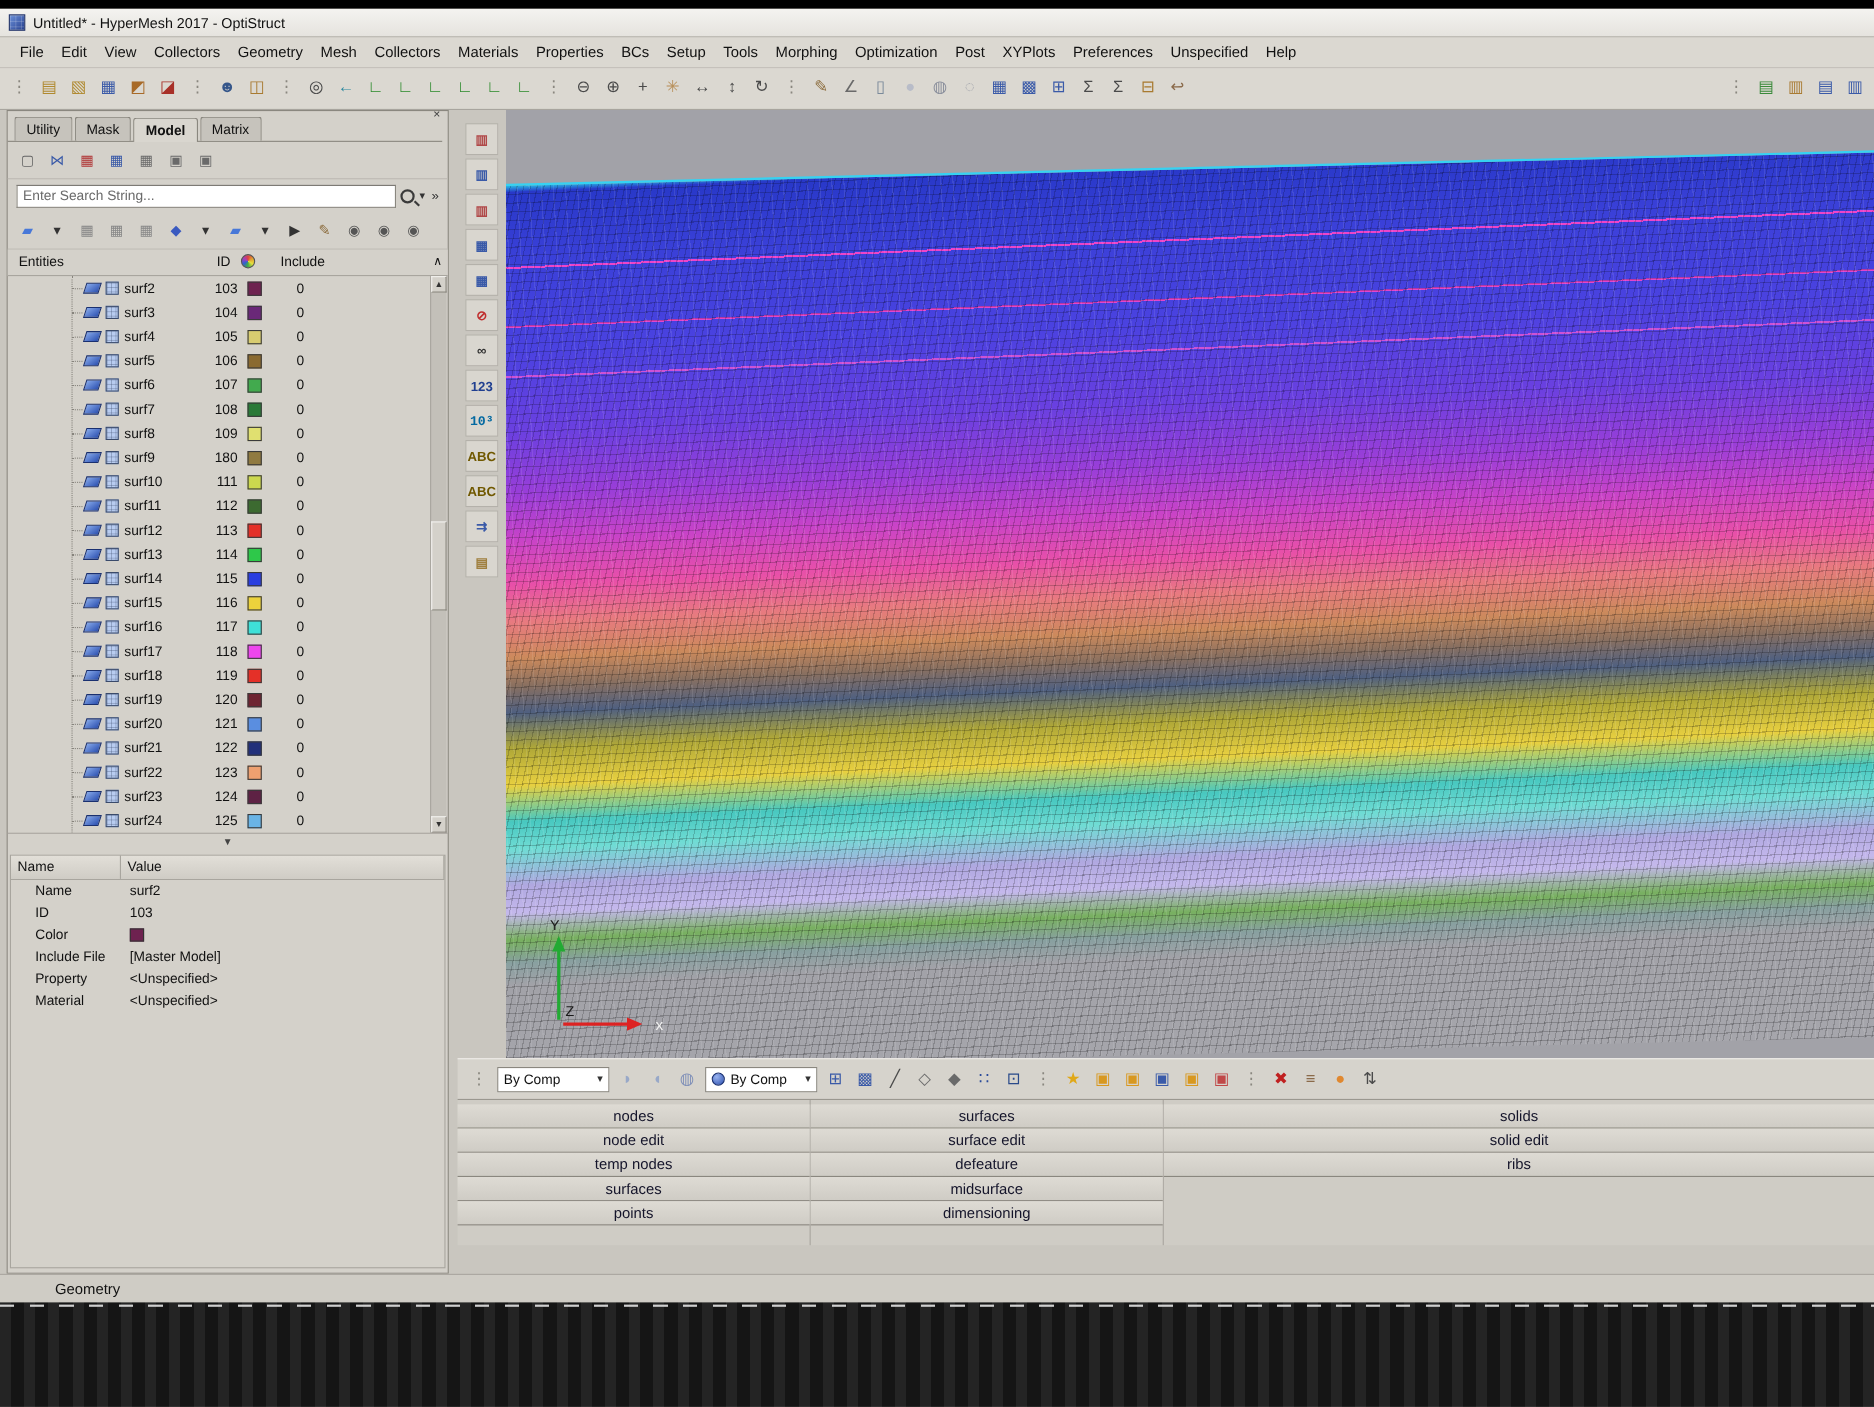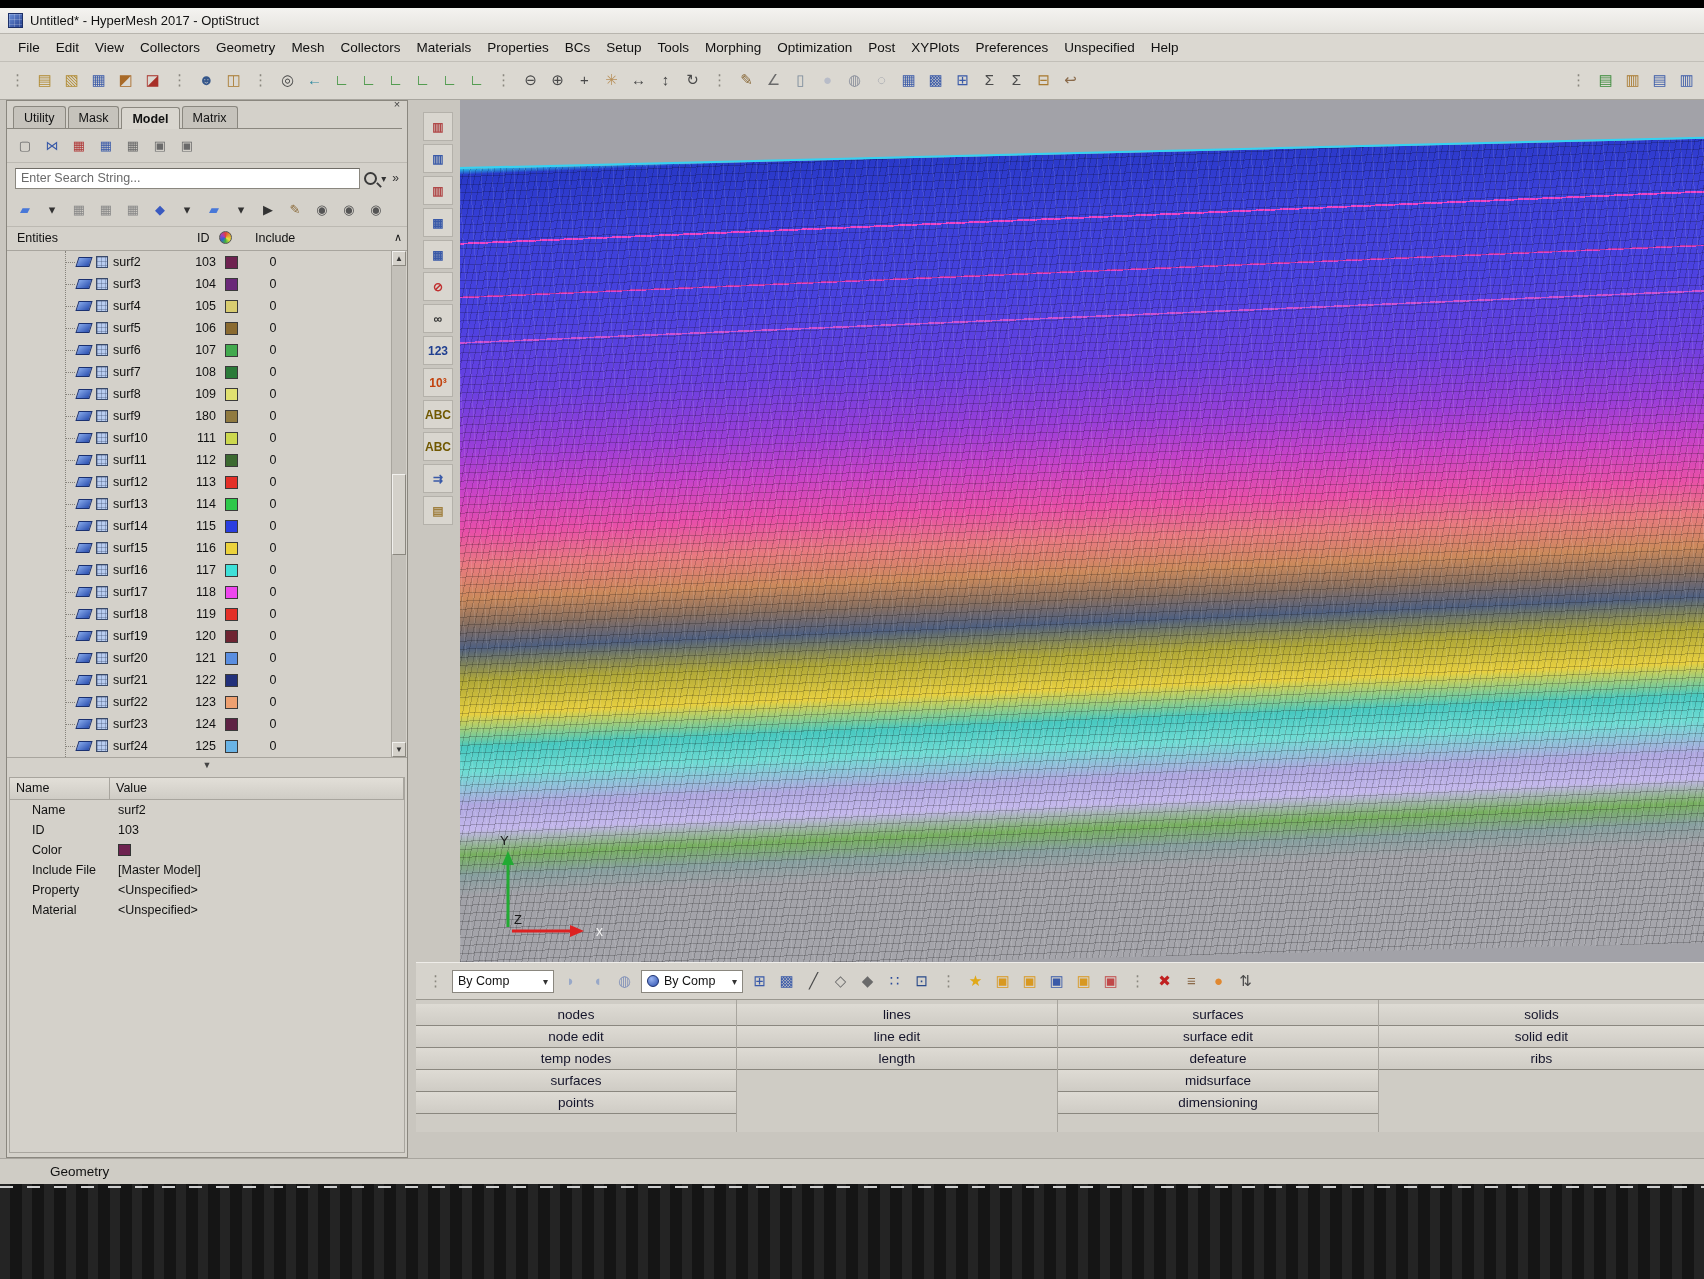--- a/index.html
+++ b/index.html
@@ -455,21 +455,21 @@
 <div class="vclose">×</div>
 <div class="vtoolbar">
     <span class="vi" style="color: rgb(176, 72, 72);">▥</span>
     <span class="vi" style="color: rgb(58, 90, 168);">▥</span>
     <span class="vi" style="color: rgb(176, 72, 72);">▥</span>
     <span class="vi" style="color: rgb(58, 90, 168);">▦</span>
     <span class="vi" style="color: rgb(58, 90, 168);">▦</span>
     <span class="vi" style="color: rgb(192, 48, 48);">⊘</span>
     <span class="vi" style="color: rgb(48, 48, 48);">∞</span>
     <span class="vi" style="color: rgb(32, 63, 144);">123</span>
-    <span class="vi" style="color: #c2410c;">10³</span>
+    <span class="vi" style="color: #0369a1; font-family: Liberation Mono, monospace;">10³</span>
     <span class="vi" style="color: rgb(112, 88, 0);">ABC</span>
     <span class="vi" style="color: rgb(112, 88, 0);">ABC</span>
     <span class="vi" style="color: rgb(58, 90, 168);">⇉</span>
     <span class="vi" style="color: rgb(160, 128, 64);">▤</span>
   </div>
 
 <div class="viewport">
   <div class="model" style="border-top-color: rgb(53, 210, 242); background-image: repeating-linear-gradient(103deg, rgba(0, 0, 0, 0.18) 0px, rgba(0, 0, 0, 0.18) 1px, transparent 1px, transparent 6px), repeating-linear-gradient(88deg, rgba(255, 255, 255, 0.09) 0px, rgba(255, 255, 255, 0.09) 1px, transparent 1px, transparent 11px), repeating-linear-gradient(179deg, rgba(0, 0, 0, 0.2) 0px, rgba(0, 0, 0, 0.2) 1px, transparent 1px, transparent 8px), linear-gradient(179deg, transparent 0px, transparent 9%, rgba(255, 70, 200, 0.9) 9%, rgba(255, 70, 200, 0.9) 9.22%, transparent 9.22%, transparent 15.5%, rgba(255, 70, 200, 0.85) 15.5%, rgba(255, 70, 200, 0.85) 15.7%, transparent 15.7%, transparent 21%, rgba(255, 90, 210, 0.7) 21%, rgba(255, 90, 210, 0.7) 21.2%, transparent 21.2%, transparent 100%), linear-gradient(179deg, rgb(40, 200, 232) 0%, rgb(40, 56, 200) 0.8%, rgb(58, 64, 216) 8%, rgb(74, 66, 224) 18%, rgb(106, 64, 224) 27%, rgb(154, 62, 216) 34%, rgb(200, 67, 200) 39%, rgb(232, 80, 168) 44%, rgb(232, 122, 128) 48%, rgb(204, 138, 92) 52%, rgb(138, 112, 96) 55%, rgb(80, 96, 128) 58%, rgb(176, 168, 56) 62%, rgb(232, 208, 64) 66%, rgb(72, 200, 192) 70%, rgb(112, 220, 212) 73%, rgb(176, 168, 224) 77%, rgb(196, 184, 236) 80%, rgb(120, 176, 96) 83%, rgb(136, 160, 160) 85.5%, rgb(162, 162, 168) 88%, rgb(166, 166, 172) 100%);"></div>
   <svg class="axis" width="150" height="115" viewBox="0 0 150 115">
     <line x1="32" y1="96" x2="32" y2="30" stroke-width="3" style="stroke: rgb(34, 170, 51);"></line>
@@ -525,25 +525,20 @@
 
 <div class="panels">
   <div class="panel-col">
       <div class="panel-item">nodes</div>
       <div class="panel-item">node edit</div>
       <div class="panel-item">temp nodes</div>
       <div class="panel-item">surfaces</div>
       <div class="panel-item">points</div>
     </div>
   <div class="panel-col">
-      <div class="panel-item">lines</div>
-      <div class="panel-item">line edit</div>
-      <div class="panel-item">length</div>
-    </div>
-  <div class="panel-col">
       <div class="panel-item">surfaces</div>
       <div class="panel-item">surface edit</div>
       <div class="panel-item">defeature</div>
       <div class="panel-item">midsurface</div>
       <div class="panel-item">dimensioning</div>
     </div>
   <div class="panel-col">
       <div class="panel-item">solids</div>
       <div class="panel-item">solid edit</div>
       <div class="panel-item">ribs</div>

